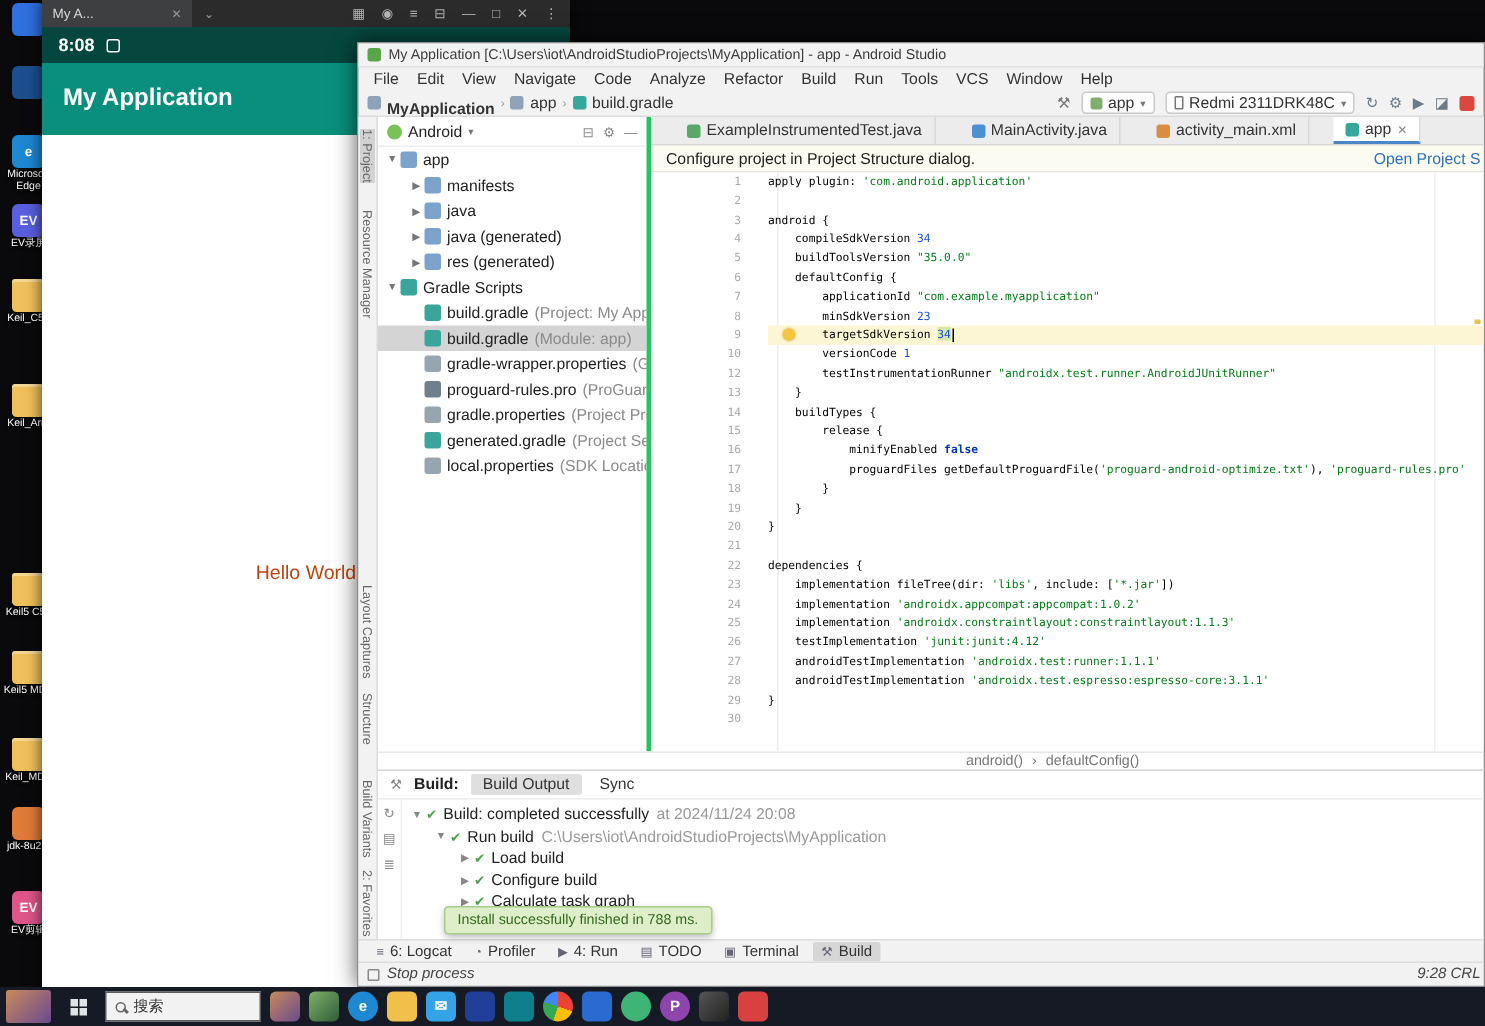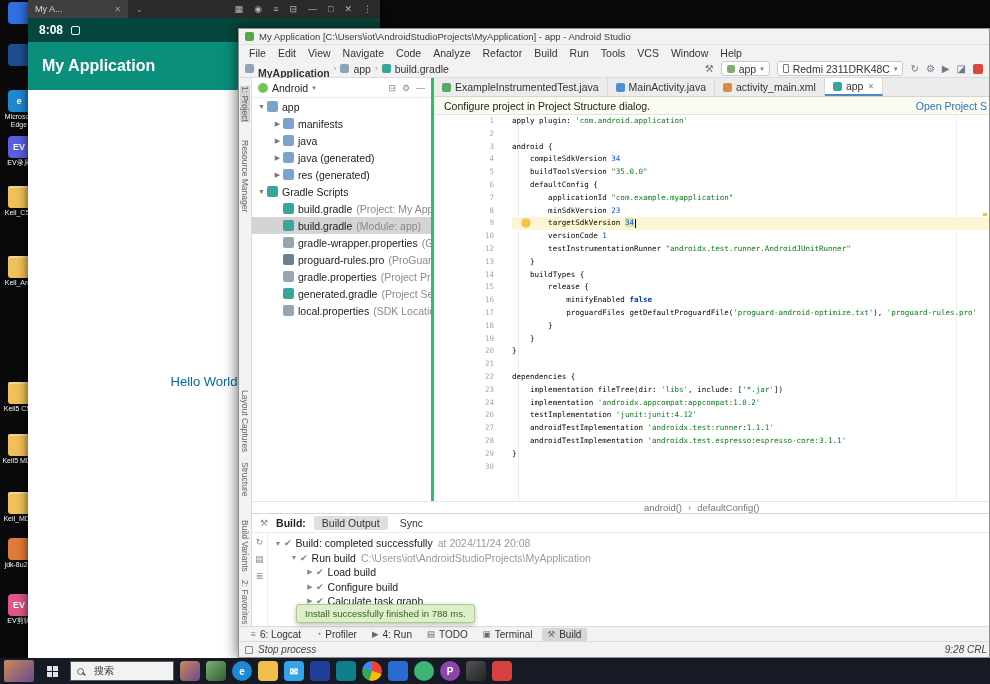--- a/index.html
+++ b/index.html
@@ -19,21 +19,21 @@
   .emu-tab { width:100px; height:18px; background:#3d3f41; color:#d8d8d8; font-size:9px; display:flex; align-items:center; gap:8px; padding:0 7px; }
   .emu-tab .x { color:#9b9b9b; font-size:8px; margin-left:auto; }
   .emu-caret { color:#9b9b9b; font-size:8px; margin-left:8px; }
   .emu-controls { margin-left:auto; display:flex; gap:11px; padding-right:8px; color:#b5b5b5; font-size:9px; }
   .emu-status { height:24px; background:#05473e; color:#fff; display:flex; align-items:center; gap:8px; padding:0 11px; }
   .emu-status .time { font-size:12px; font-weight:bold; }
   .emu-status .notif { width:9px; height:9px; border:1px solid #fff; border-radius:2px; }
   .emu-appbar { height:48px; background:#0a8f7c; display:flex; align-items:center; padding:0 14px; }
   .emu-appbar .t { color:#fff; font-size:16px; font-weight:bold; }
   .emu-content { position:absolute; top:90px; left:0; right:0; bottom:0; background:#fff; display:flex; align-items:center; justify-content:center; }
-  .emu-content .hello { font-size:13px; color:#0369a1; }
+  .emu-content .hello { font-size:13px; color:#c2410c; }
 
   
   .studio { position:absolute; left:238px; top:28px; width:752px; height:630px; background:#f2f2f2; border:1px solid #8f8f8f; box-shadow:0 0 14px rgba(0,0,0,.65); z-index:20; }
   .s-title { position:absolute; top:0; left:0; right:0; height:16px; background:#f2f2f2; border-bottom:1px solid #e0e0e0; display:flex; align-items:center; gap:5px; padding:0 6px; }
   .s-title .ic { width:9px; height:9px; border-radius:2px; background:#57a64a; flex:none; }
   .s-title .txt { font-size:9.5px; color:#3c3c3c; white-space:nowrap; overflow:hidden; }
   .s-menu { position:absolute; top:16px; left:0; right:0; height:15px; display:flex; align-items:center; padding:0 4px; }
   .s-menu span { font-size:10.5px; color:#333; padding:0 6px; }
   .s-toolbar { position:absolute; top:31px; left:0; right:0; height:18px; border-bottom:1px solid #dcdcdc; display:flex; align-items:center; padding:0 6px; }
   .bc { display:flex; align-items:center; gap:4px; font-size:10.5px; color:#333; }
@@ -60,21 +60,21 @@
   .pp-head .dn { font-size:7px; color:#777; }
   .pp-head .icons { margin-left:auto; display:flex; gap:6px; color:#888; font-size:9px; }
   .tree-row { height:17px; display:flex; align-items:center; font-size:10.5px; color:#222; white-space:nowrap; }
   .tree-row.sel { background:#d4d4d4; }
   .tree-row .ar { width:11px; flex:none; text-align:center; font-size:7px; color:#777; }
   .tree-row .tic { width:11px; height:11px; border-radius:2px; flex:none; margin-right:4px; }
   .tree-row .note { color:#8a8a8a; margin-left:4px; }
 
   .s-editor { position:absolute; left:195px; top:49px; right:0; height:423px; background:#fff; overflow:hidden; }
   .ed-tabs { height:19px; background:#ececec; border-bottom:1px solid #d5d5d5; display:flex; }
-  .ed-tab { display:flex; align-items:center; gap:4px; padding:0 8px; font-size:10.5px; color:#333; border-right:1px solid #d8d8d8; }
+  .ed-tab { display:flex; align-items:center; gap:4px; padding:0 8px; font-size:10.5px; color:#333; border-right:1px solid #d8d8d8;margin-left:16px; }
   .ed-tab .fic { width:9px; height:9px; border-radius:2px; }
   .ed-tab.sel { background:#fff; border-bottom:2px solid #4a88c7; }
   .ed-tab .x { font-size:8px; color:#888; }
   .banner { position:relative; height:18px; background:#fbfbf2; border-bottom:1px solid #e3e3d8; display:flex; align-items:center; padding:0 10px; font-size:10.5px; color:#222; }
   .banner .link { position:absolute; right:2px; color:#2e71b8; }
   .code { position:absolute; top:37px; left:0; right:0; bottom:0; background:#fff; font-family:"DejaVu Sans Mono", monospace; font-size:7.5px; line-height:12.8px; }
   .gutterline { position:absolute; left:84px; top:0; bottom:0; width:1px; background:#ececec; }
   .marginline { position:absolute; left:522px; top:0; bottom:0; width:1px; background:#f0f0f0; }
   .stripe-mark { position:absolute; right:2px; top:98px; width:4px; height:3px; background:#e8c54a; }
   .cl { display:flex; height:12.8px; position:relative; }
@@ -111,21 +111,21 @@
   .s-status { position:absolute; left:0; top:612px; right:0; bottom:0; background:#f2f2f2; border-top:1px solid #dcdcdc; display:flex; align-items:center; font-size:10px; color:#444; padding:0 6px;font-style:italic; }
   .s-status .sic { width:8px; height:8px; border:1px solid #888; border-radius:1px; margin-right:5px; }
   .s-status .right { position:absolute; right:2px; white-space:nowrap; }
 
   
   .taskbar { position:absolute; left:0; right:0; top:658px; height:26px; background:#151a24; z-index:40; display:flex; align-items:center; gap:6px; padding:0 4px; }
   .tb-photo { width:30px; height:22px; border-radius:2px; background:linear-gradient(135deg,#c98a5a,#6b4a8f); flex:none; }
   .start { width:24px; height:22px; display:flex; align-items:center; justify-content:center; flex:none; }
   .winlogo { display:grid; grid-template-columns:5px 5px; grid-gap:1px; }
   .winlogo i { width:5px; height:5px; background:#dfe3e6; display:block; }
-  .searchbox { width:104px; height:20px; background:#f2f2f2; border:1px solid #5c5c5c; display:flex; align-items:center; gap:10px; padding:0 6px; flex:none; }
+  .searchbox { width:104px; height:20px; background:#f2f2f2; border:1px solid #5c5c5c; display:flex; align-items:center; gap:5px; padding:0 6px; flex:none; }
   .mag { width:7px; height:7px; border:1.5px solid #666; border-radius:50%; position:relative; flex:none; }
   .mag::after { content:''; position:absolute; width:4px; height:1.5px; background:#666; transform:rotate(45deg); right:-3px; bottom:-1px; }
   .searchbox .ph { font-size:10px; color:#333; }
   .tb-ico { width:20px; height:20px; flex:none; display:flex; align-items:center; justify-content:center; color:#fff; font-size:10px; font-weight:bold; }
   .tb-ico.square { border-radius:4px; }
   .tb-ico.circle { border-radius:50%; }
 </style>
 </head>
 <body>
 
@@ -472,20 +472,24 @@
           </div>
           <div class="cl">
             <span class="ln">23</span>
             <span class="ct">    implementation fileTree(dir: <span class="str">'libs'</span>, include: [<span class="str">'*.jar'</span>])</span>
           </div>
           <div class="cl">
             <span class="ln">24</span>
             <span class="ct">    implementation <span class="str">'androidx.appcompat:appcompat:1.0.2'</span></span>
           </div>
           <div class="cl">
+            <span class="ln">25</span>
+            <span class="ct">    implementation <span class="str">'androidx.constraintlayout:constraintlayout:1.1.3'</span></span>
+          </div>
+          <div class="cl">
             <span class="ln">26</span>
             <span class="ct">    testImplementation <span class="str">'junit:junit:4.12'</span></span>
           </div>
           <div class="cl">
             <span class="ln">27</span>
             <span class="ct">    androidTestImplementation <span class="str">'androidx.test:runner:1.1.1'</span></span>
           </div>
           <div class="cl">
             <span class="ln">28</span>
             <span class="ct">    androidTestImplementation <span class="str">'androidx.test.espresso:espresso-core:3.1.1'</span></span>

